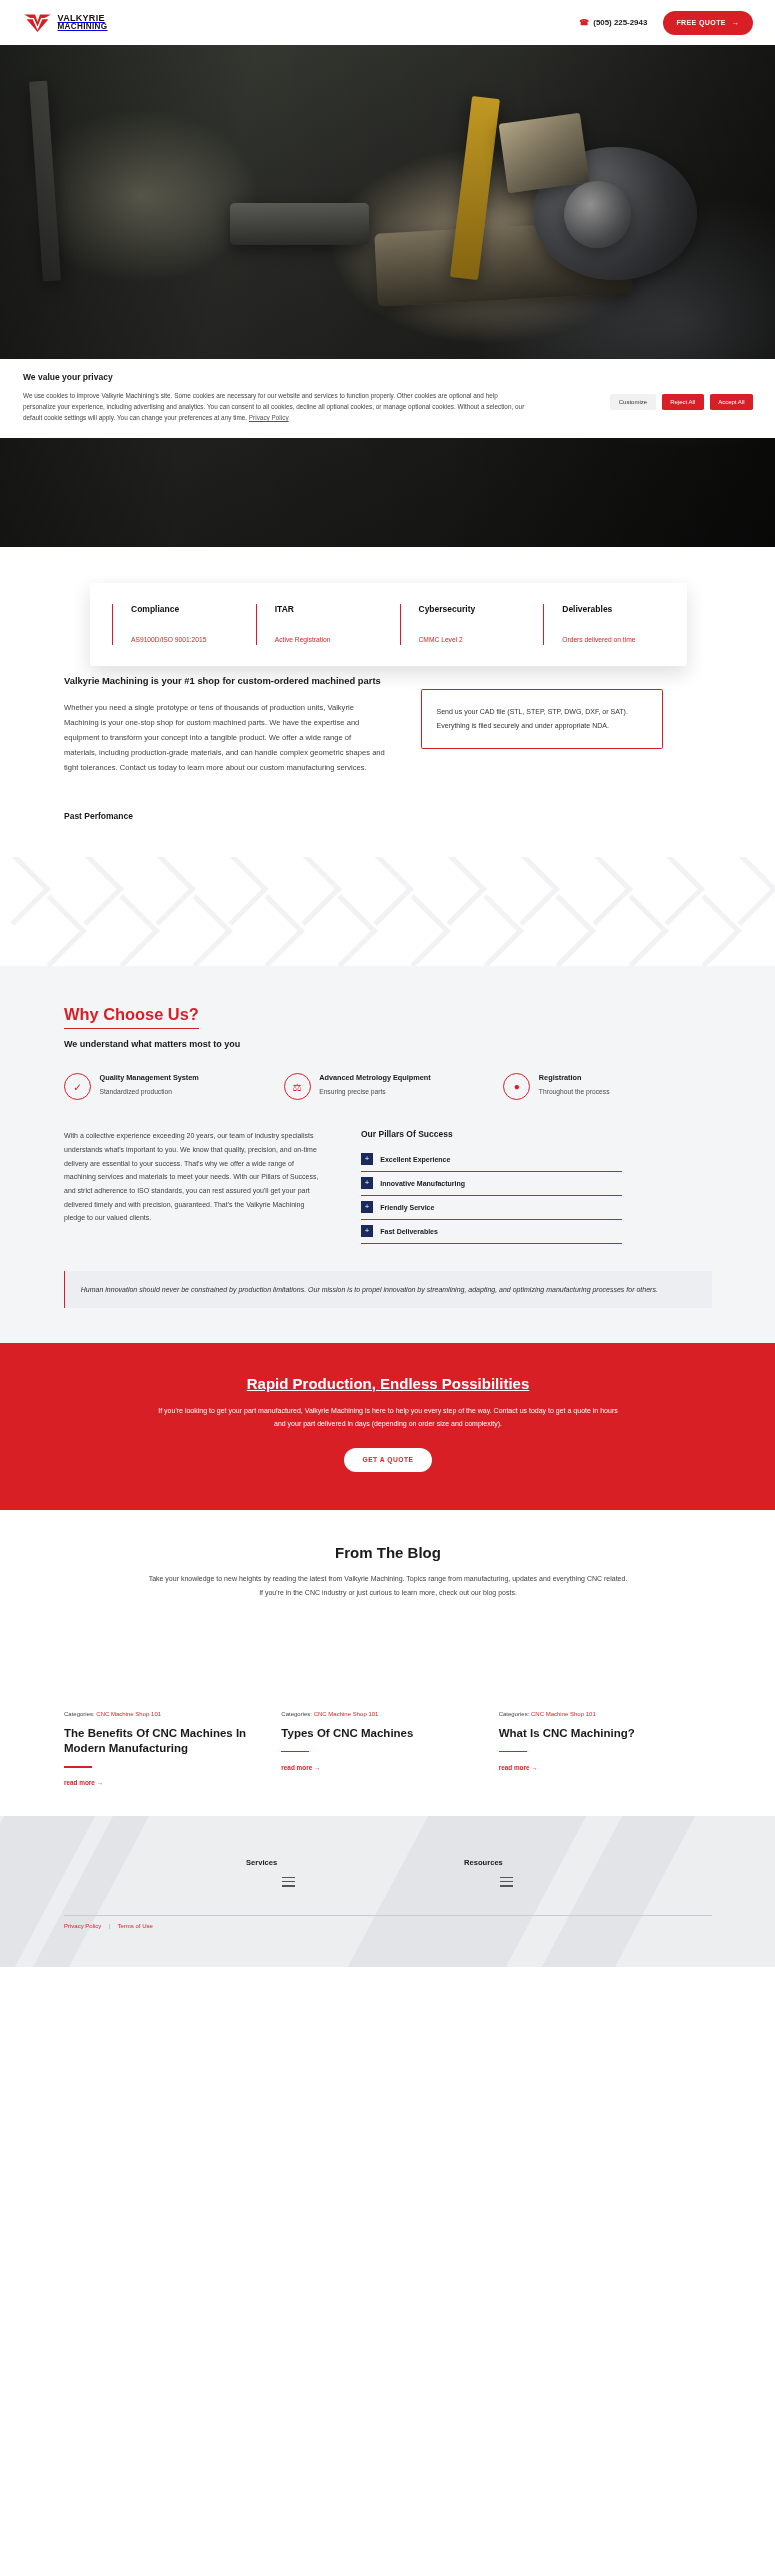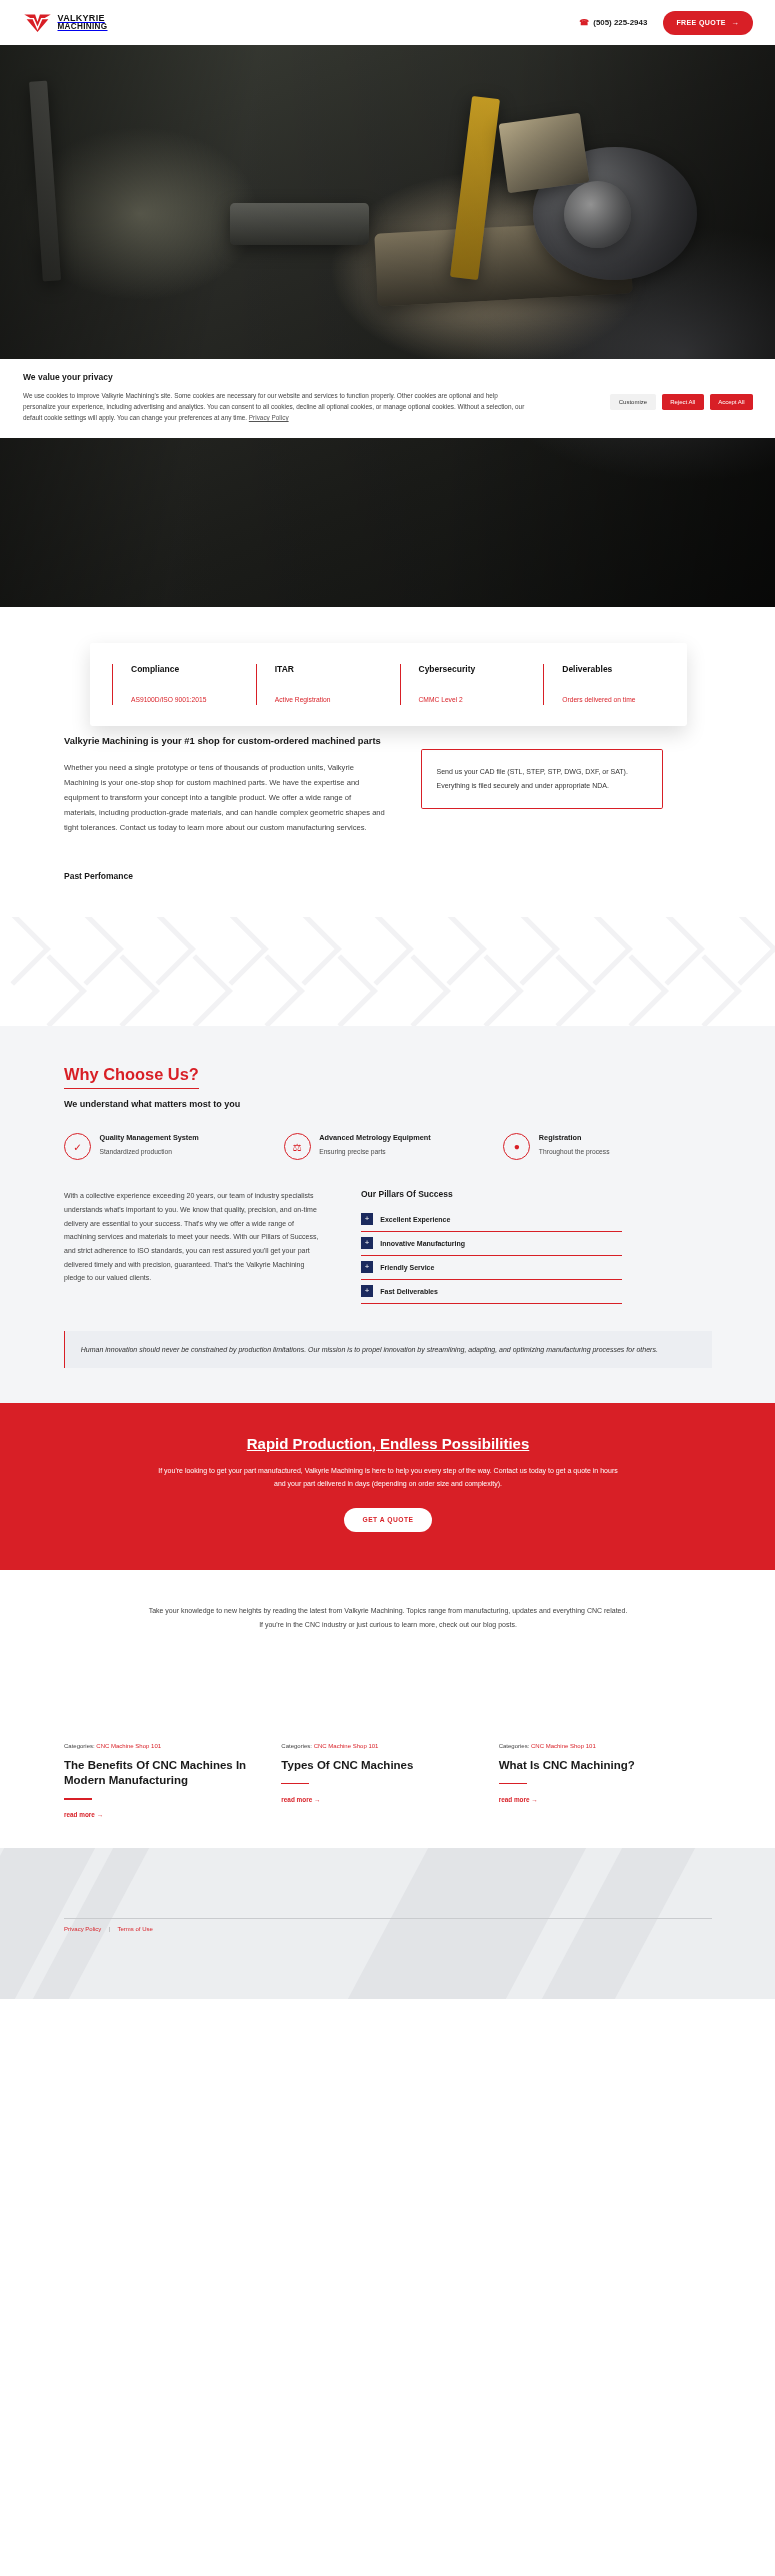--- a/index.html
+++ b/index.html
@@ -39,21 +39,21 @@
   .btn-quote {
     background: #d81f26; color: #fff; border: none; border-radius: 13.3px;
     height: 24px; padding: 0 13.3px; font-size: 7px; font-weight: bold;
     letter-spacing: 0.4px; display: flex; align-items: center; gap: 5.5px;
     cursor: pointer;
   }
   .btn-quote .arrow { font-size: 7.9px; }
 
   
   .hero {
-    height: 562px;
+    height: 502px;
     position: relative;
     overflow: hidden;
     background: #84cc16;
   }
   .hero-photo {
     position: absolute; inset: 0;
     background:
       radial-gradient(ellipse 255px 158px at 63% 40%, #b9a98a 0%, rgba(120,106,80,0) 62%),
       radial-gradient(ellipse 182px 133px at 18% 30%, #6e6e5e 0%, rgba(60,60,50,0) 65%),
       radial-gradient(ellipse 303px 182px at 88% 55%, #55565a 0%, rgba(45,45,48,0) 70%),
@@ -419,20 +419,21 @@
 <section class="cta-red">
   <div class="container">
     <h2 class="cta-title">Rapid Production, Endless Possibilities</h2>
     <p class="cta-text">If you're looking to get your part manufactured, Valkyrie Machining is here to help you every step of the way. Contact us today to get a quote in hours and your part delivered in days (depending on order size and complexity).</p>
     <button class="cta-btn">GET A QUOTE</button>
   </div>
 </section>
 
 <section class="blog-section">
   <div class="container">
+    <h2 class="blog-title">From The Blog</h2>
     <p class="blog-intro">Take your knowledge to new heights by reading the latest from Valkyrie Machining. Topics range from manufacturing, updates and everything CNC related. If you're in the CNC industry or just curious to learn more, check out our blog posts.</p>
 
     <div class="blog-grid">
       <article class="blog-card">
         <div class="blog-thumb"></div>
         <div class="blog-cat">
           <span>Categories:</span>
           <a href="#">CNC Machine Shop 101</a>
         </div>
         <h3 class="blog-h">The Benefits Of CNC Machines In Modern Manufacturing</h3>
@@ -475,20 +476,38 @@
 </section>
 
 <footer class="footer">
   <div class="footer-deco">
     <div class="band" style="left:-36px; top:0; width:91px; height:100%;"></div>
     <div class="band" style="left:73px; top:0; width:36px; height:100%;"></div>
     <div class="band" style="left:388px; top:0; width:158px; height:100%;"></div>
     <div class="band" style="left:582px; top:0; width:73px; height:100%;"></div>
   </div>
   <div class="footer-inner container">
+    <div class="footer-cols">
+      <div class="footer-col">
+        <div class="footer-col-h">Services</div>
+        <div class="footer-burger">
+          <span></span>
+            <span></span>
+            <span></span>
+        </div>
+      </div>
+      <div class="footer-col">
+        <div class="footer-col-h">Resources</div>
+        <div class="footer-burger">
+          <span></span>
+            <span></span>
+            <span></span>
+        </div>
+      </div>
+    </div>
     <div class="footer-rule"></div>
     <div class="footer-links">
       <a href="#">Privacy Policy</a>
       <span class="sep">|</span>
       <a href="#">Terms of Use</a>
     </div>
   </div>
 </footer>
 
 

